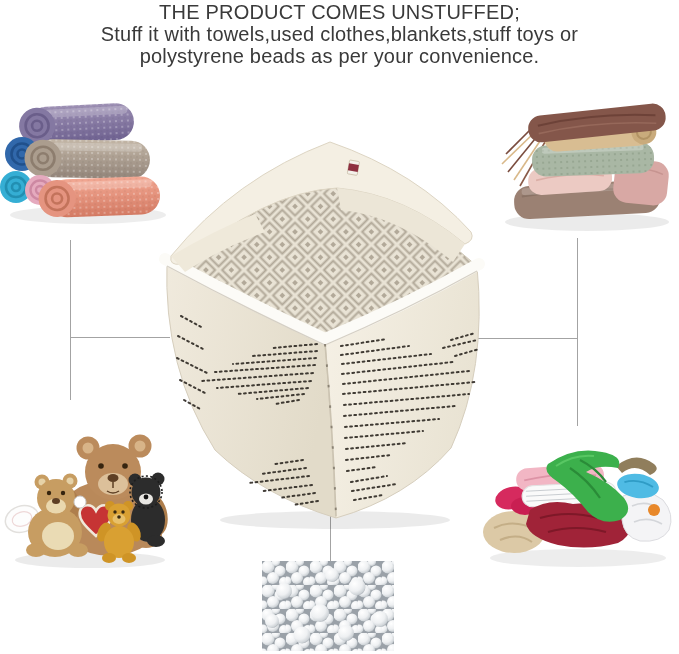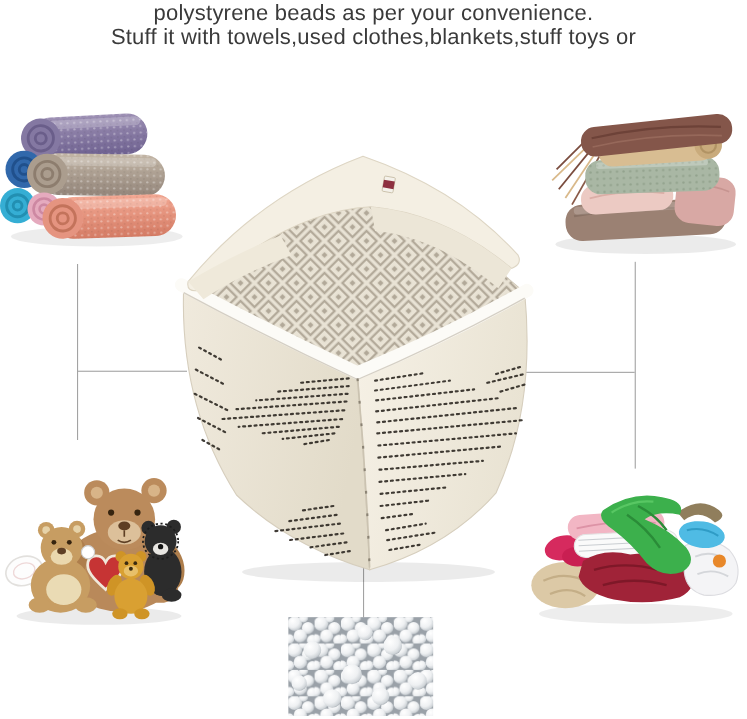--- a/index.html
+++ b/index.html
@@ -15,22 +15,23 @@
   .cl{position:absolute;background:#a3a3a3;}
   .cl.v{width:1px;}
   .cl.h{height:1px;}
 </style>
 </head>
 <body>
 
 <div class="canvas">
 
   <div class="header">
+    <div>THE PRODUCT COMES UNSTUFFED;</div>
+    <div>Stuff it with towels,used clothes,blankets,stuff toys or</div>
     <div>polystyrene beads as per your convenience.</div>
-    <div>Stuff it with towels,used clothes,blankets,stuff toys or</div>
   </div>
 
   <div class="cl v" style="left:70px;top:240px;height:160px"></div>
   <div class="cl h" style="left:70px;top:337px;width:100px"></div>
   <div class="cl v" style="left:577px;top:238px;height:188px"></div>
   <div class="cl h" style="left:478px;top:338px;width:99px"></div>
   <div class="cl v" style="left:330px;top:468px;height:106px"></div>
 
   <svg class="ill" style="left:0;top:85px" width="185" height="165" viewBox="0 0 185 165">
     <defs>

